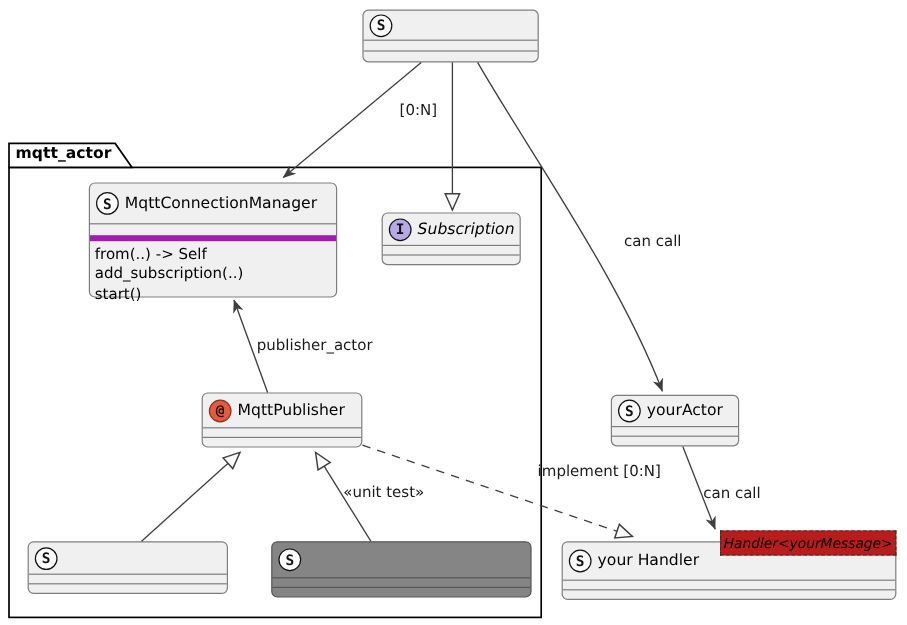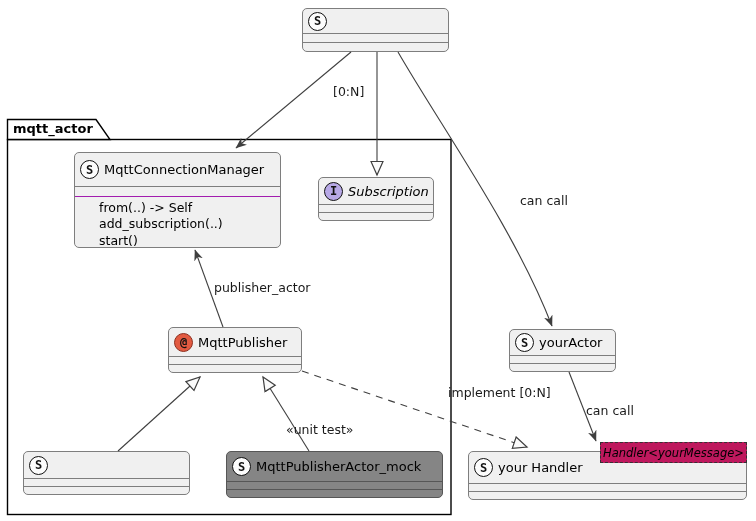--- a/index.html
+++ b/index.html
@@ -36,51 +36,51 @@
 
   .it { font-style:italic; }
 
   
   #n-yoursub      { left:302px; top:8px;   width:147px; height:44px; }
   #n-yoursub .row { height:8px; }
   #n-manager      { left:74px;  top:152px; width:207px; height:96px; }
   #n-manager .title { flex:0 0 33px; }
   #n-manager .empty { flex:0 0 auto; height:9px; border-top:1px solid #7e7e7e; }
   #n-manager .methods {
-    flex:1 1 auto; border-top:1px solid #a21caf; padding:3px 24px;
+    flex:1 1 auto; border-top:5px solid #a21caf; padding:3px 4px;
     font-size:12.5px; line-height:1.3; color:#000; white-space:nowrap;
   }
   #n-subscription { left:318px; top:177px; width:116px; height:44px; }
   #n-publisher    { left:168px; top:327px; width:134px; height:46px; }
   #n-youractor    { left:509px; top:329px; width:107px; height:43px; }
   #n-pubactor     { left:23px;  top:451px; width:167px; height:44px; }
   #n-mock         { left:226px; top:451px; width:217px; height:47px; }
   #n-handler      { left:468px; top:451px; width:279px; height:49px; }
 
   .generic-box {
     position:absolute; left:600px; top:442px; width:147px; height:21px;
-    background:#be185d; border:1.2px dashed #333; box-sizing:border-box;
+    background:#b91c1c; border:1.2px dashed #333; box-sizing:border-box;
     display:flex; align-items:center; justify-content:center;
     font-style:italic; font-size:11.5px; color:#000; white-space:nowrap;
     z-index:3;
   }
 
   .pkg-label {
     position:absolute; left:13px; top:121px; z-index:5;
     font-weight:bold; font-size:13px; color:#000;
   }
 
   .edge-label {
     position:absolute; z-index:5; font-size:12.5px; color:#1a1a1a;
     white-space:nowrap;
   }
   #lbl-mult      { left:333px; top:84px; }
   #lbl-cancall1  { left:520px; top:193px; }
   #lbl-pubactor  { left:214px; top:280px;text-align:right; }
-  #lbl-unittest  { left:286px; top:402px;margin-top:20px; }
+  #lbl-unittest  { left:286px; top:402px; }
   #lbl-implement { left:448px; top:385px; }
   #lbl-cancall2  { left:586px; top:403px; }
 </style>
 </head>
 <body>
 
 <svg class="layer" id="pkg-layer" width="756" height="521" viewBox="0 0 756 521">
   <rect x="7.5" y="139.5" width="443.5" height="375" fill="#ffffff" stroke="#000" stroke-width="1.4"></rect>
   <path d="M7.5,139.5 L7.5,119.5 L96,119.5 L110,139.5 Z" fill="#ffffff" stroke="#000" stroke-width="1.4"></path>
 </svg>
@@ -139,21 +139,20 @@
   <div class="title">
     <span class="spot">S</span>
   </div>
   <div class="row"></div>
   <div class="row"></div>
 </div>
 
 <div class="node mock" id="n-mock">
   <div class="title">
     <span class="spot">S</span>
-    <span>MqttPublisherActor_mock</span>
   </div>
   <div class="row"></div>
   <div class="row"></div>
 </div>
 
 <div class="node" id="n-handler">
   <div class="title">
     <span class="spot">S</span>
     <span>your Handler</span>
   </div>

